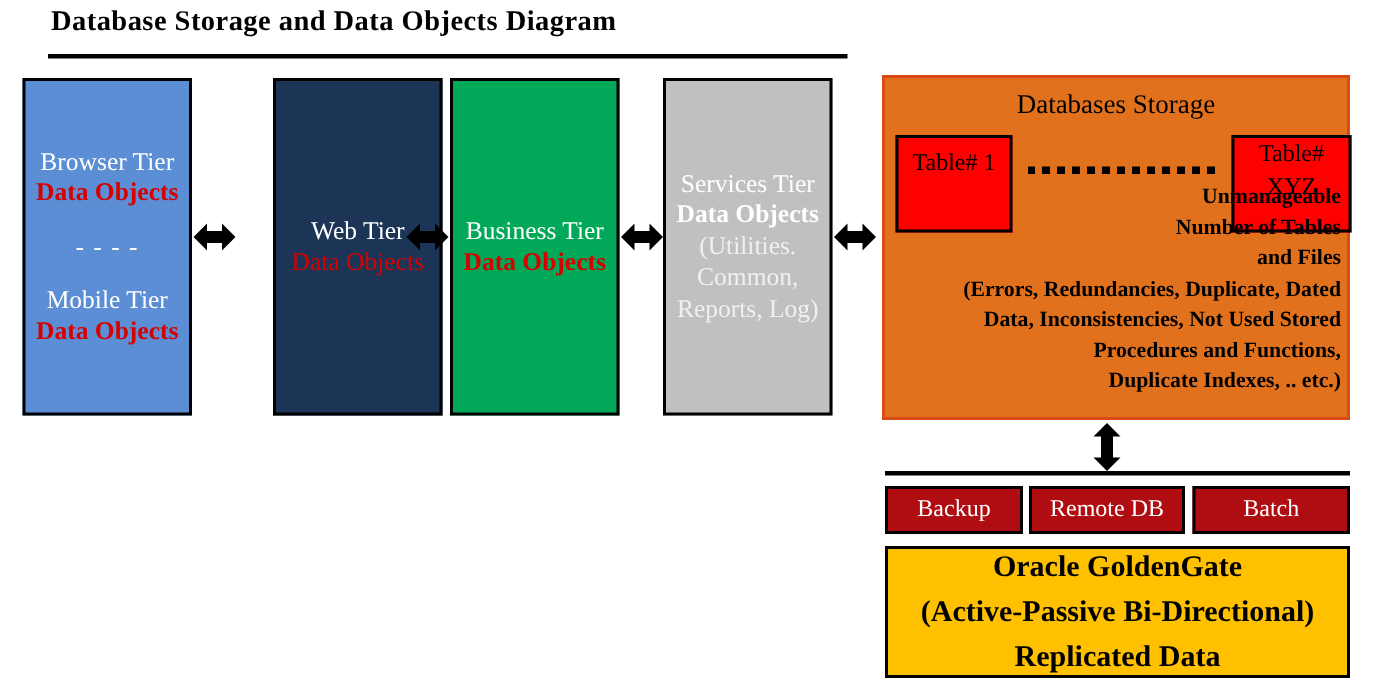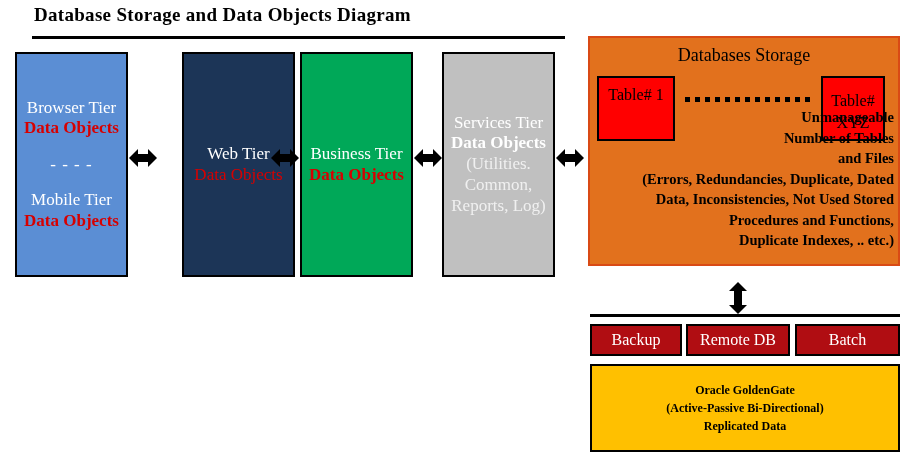--- a/index.html
+++ b/index.html
@@ -128,21 +128,21 @@
     border-left: 9px solid transparent;
     border-right: 9px solid transparent;
   }
   .v-arrow .head-t { top: 0; border-bottom: 9px solid #000000; }
   .v-arrow .head-b { bottom: 0; border-top: 9px solid #000000; }
   #arrow-vert { left: 729px; top: 282px; width: 18px; height: 32px; }
 
   
   #storage-panel {
     position: absolute;
-    left: 588px; top: 36px; width: 312px; height: 230px;
+    left: 588px; top: 50px; width: 312px; height: 230px;
     box-sizing: border-box;
     background: #e2711d;
     border: 2px solid #d94a15;
   }
   #storage-title {
     position: absolute;
     left: 0; right: 0; top: 7px;
     text-align: center;
     font-size: 18px;
     color: #000000;
@@ -155,22 +155,21 @@
     text-align: center;
     font-size: 16px;
     color: #000000;
     line-height: 1.4;
   }
   #table-left {
     left: 7px; top: 38px; width: 78px; height: 65px;
     padding-top: 6px;
   }
   #table-right {
-    left: 231px; top: 38px; width: 64px; height: 65px;
-    padding-top: 12px;
+    left: 231px; top: 38px; width: 80px; height: 65px;
   }
   #dotted-sep {
     position: absolute;
     left: 95px; top: 59px; width: 128px; height: 5px;
     background: repeating-linear-gradient(
       to right,
       #000000 0px, #000000 5px,
       rgba(0,0,0,0) 5px, rgba(0,0,0,0) 10px
     );
   }
@@ -212,21 +211,21 @@
     position: absolute;
     left: 590px; top: 364px; width: 310px; height: 88px;
     box-sizing: border-box;
     background: #ffc000;
     border: 2px solid #000000;
     display: flex;
     flex-direction: column;
     align-items: center;
     justify-content: center;
     text-align: center;
-    font-size: 12px;
+    font-size: 20px;
     font-weight: bold;
     color: #000000;
     line-height: 1.5;
   }
   #goldengate-box .line { white-space: nowrap; }
 </style>
 </head>
 <body>
 
 <div id="canvas">

